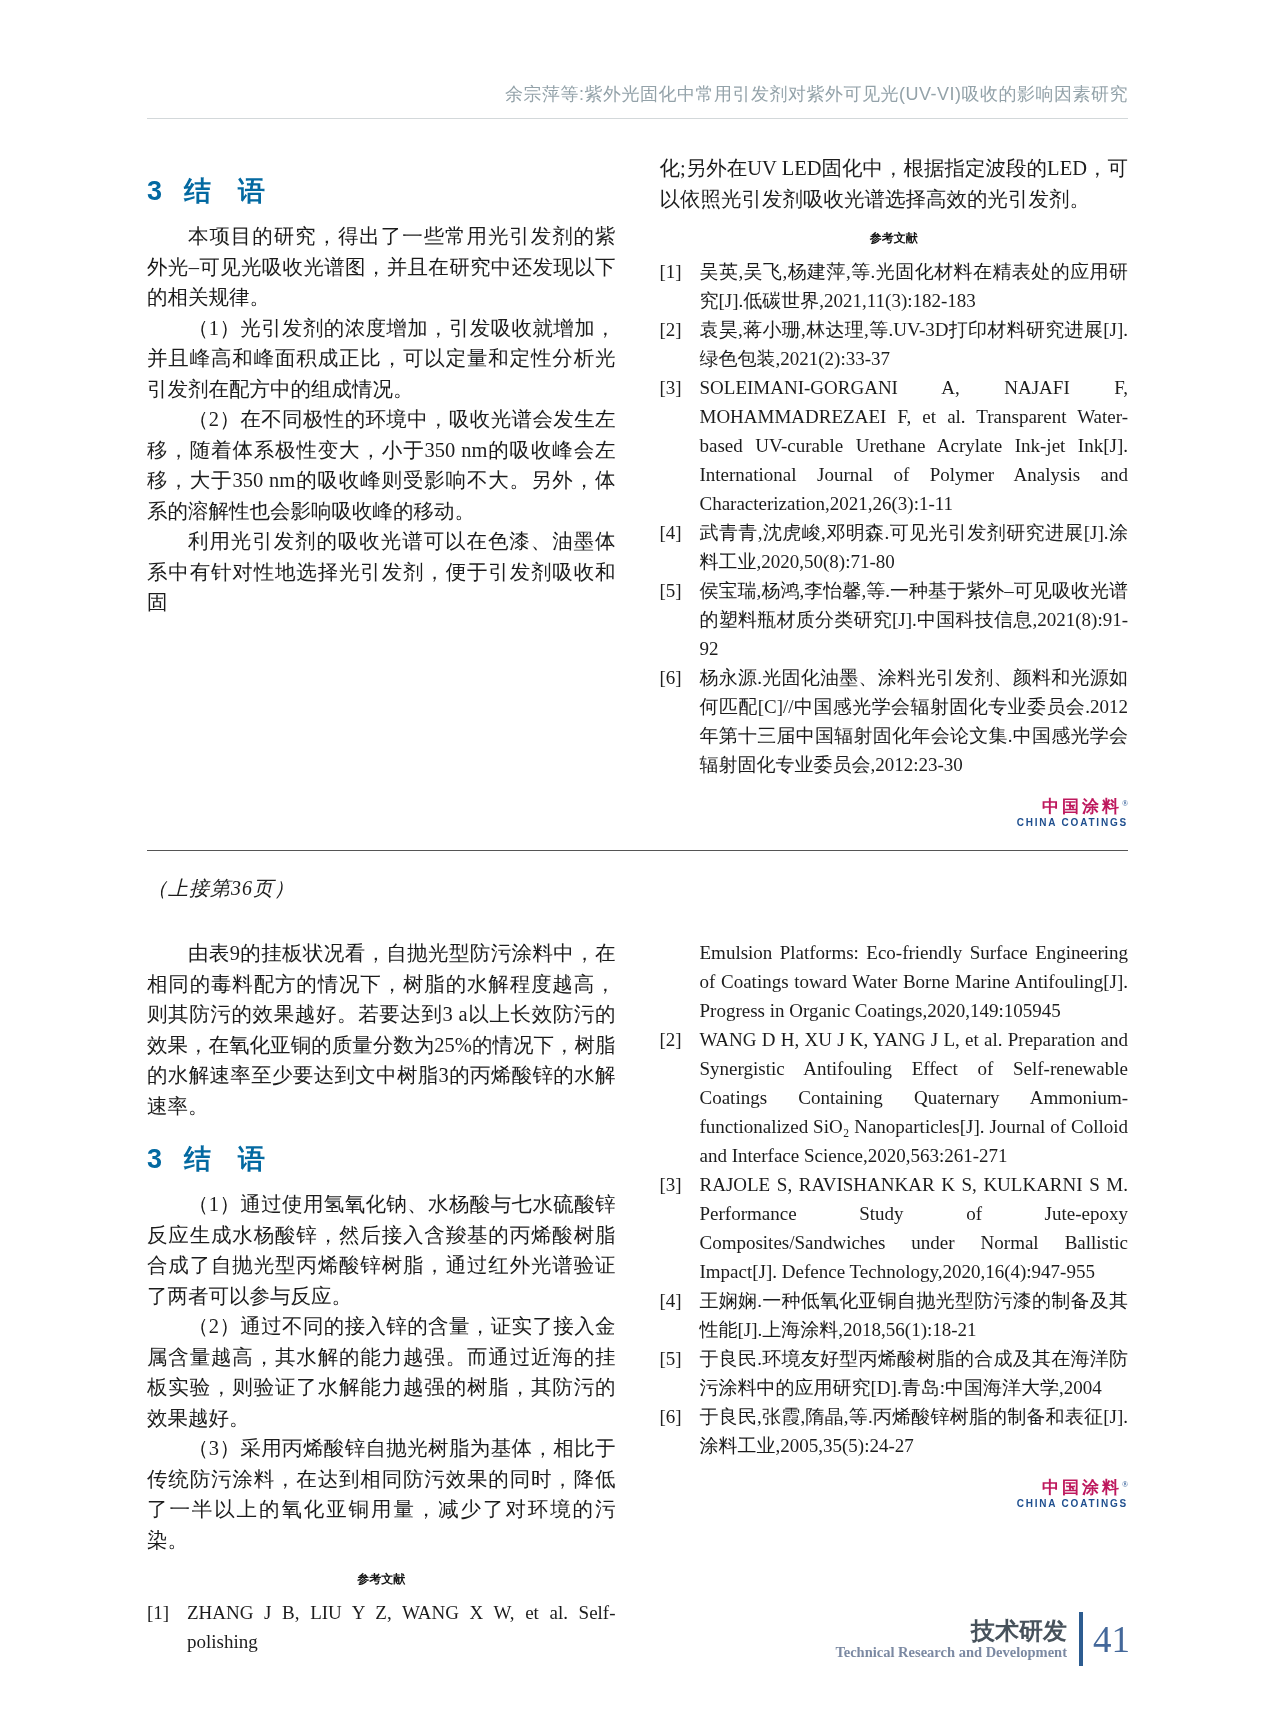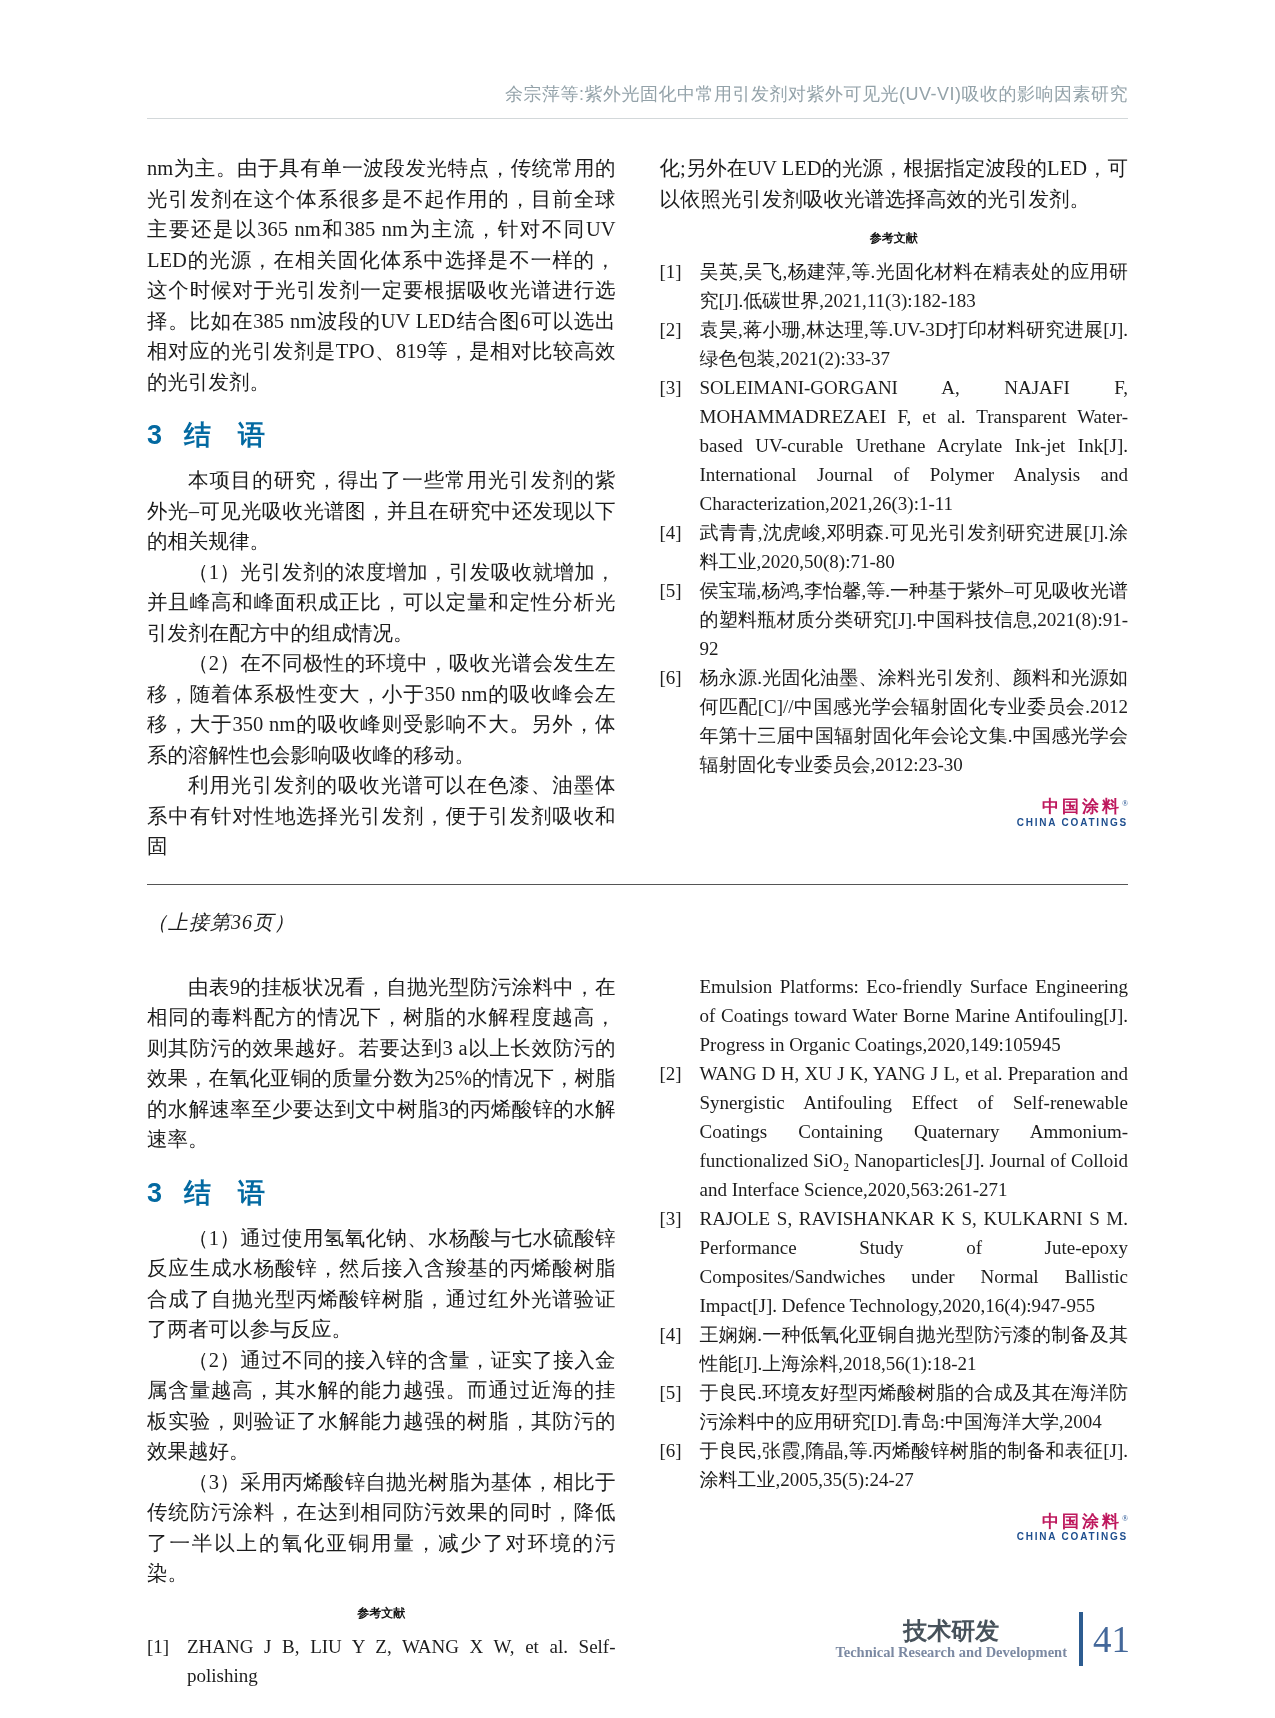--- a/index.html
+++ b/index.html
@@ -66,21 +66,21 @@
 
   
   .divider { border:none; border-top:1px solid #555; margin:22px 0 0 0; }
   .cont-note { margin:24px 0 0 0; font-size:20px; font-style:italic; letter-spacing:1px; }
 
   
   .footer { position:absolute; right:145px; bottom:52px; display:flex; align-items:center; }
   .footer-text { text-align:right; }
   .footer-cn {
     font-family:"Liberation Sans","DejaVu Sans",sans-serif;
-    font-weight:bold; font-size:24px; color:#47525b; line-height:1.15;text-align:center;
+    font-weight:bold; font-size:24px; color:#47525b; line-height:1.15;
   }
   .footer-en {
     font-family:"Liberation Serif",serif; font-weight:bold;
     font-size:14.5px; color:#7b89a2;
   }
   .footer-bar { width:4px; height:54px; background:#2d5c90; margin:0 10px 0 12px; }
   .footer-num { font-family:"Liberation Serif",serif; font-size:37px; color:#44689a; }
 </style>
 </head>
 <body>
@@ -88,32 +88,31 @@
 <div class="page">
   <div class="content">
 
     <div class="running-head">
       <span>余宗萍等:紫外光固化中常用引发剂对紫外可见光(UV-VI)吸收的影响因素研究</span>
     </div>
 
     <div class="cols art1">
 
       <div class="col">
-        <p class="body">nm为主。由于具有单一波段发光特点，传统常用的光引发剂在这个体系很多是不起作用的，目前全球主要还是以365 nm和385 nm为主流，针对不同UV LED的光源，在相关固化体系中选择是不一样的，这个时候对于光引发剂一定要根据吸收光谱进行选择。比如在385 nm波段的UV LED结合图6可以选出相对应的光引发剂是TPO、819等，是相对比较高效的光引发剂。</p>
         <h2 class="sec">
           <span class="sec-num">3</span><span>结　语</span>
         </h2>
         <p class="body indent">本项目的研究，得出了一些常用光引发剂的紫外光–可见光吸收光谱图，并且在研究中还发现以下的相关规律。</p>
         <p class="body indent">（1）光引发剂的浓度增加，引发吸收就增加，并且峰高和峰面积成正比，可以定量和定性分析光引发剂在配方中的组成情况。</p>
         <p class="body indent">（2）在不同极性的环境中，吸收光谱会发生左移，随着体系极性变大，小于350 nm的吸收峰会左移，大于350 nm的吸收峰则受影响不大。另外，体系的溶解性也会影响吸收峰的移动。</p>
         <p class="body indent">利用光引发剂的吸收光谱可以在色漆、油墨体系中有针对性地选择光引发剂，便于引发剂吸收和固</p>
       </div>
 
       <div class="col">
-        <p class="body">化;另外在UV LED的光源，根据指定波段的LED，可以依照光引发剂吸收光谱选择高效的光引发剂。</p>
+        <p class="body">化;另外在UV LED固化中，根据指定波段的LED，可以依照光引发剂吸收光谱选择高效的光引发剂。</p>
         <div class="refs-head">参考文献</div>
 
         <div class="ref">
           <span class="ref-num">[1]</span>
           <span class="ref-text">吴英,吴飞,杨建萍,等.光固化材料在精表处的应用研究[J].低碳世界,2021,11(3):182-183</span>
         </div>
         <div class="ref">
           <span class="ref-num">[2]</span>
           <span class="ref-text">袁昊,蒋小珊,林达理,等.UV-3D打印材料研究进展[J].绿色包装,2021(2):33-37</span>
         </div>

